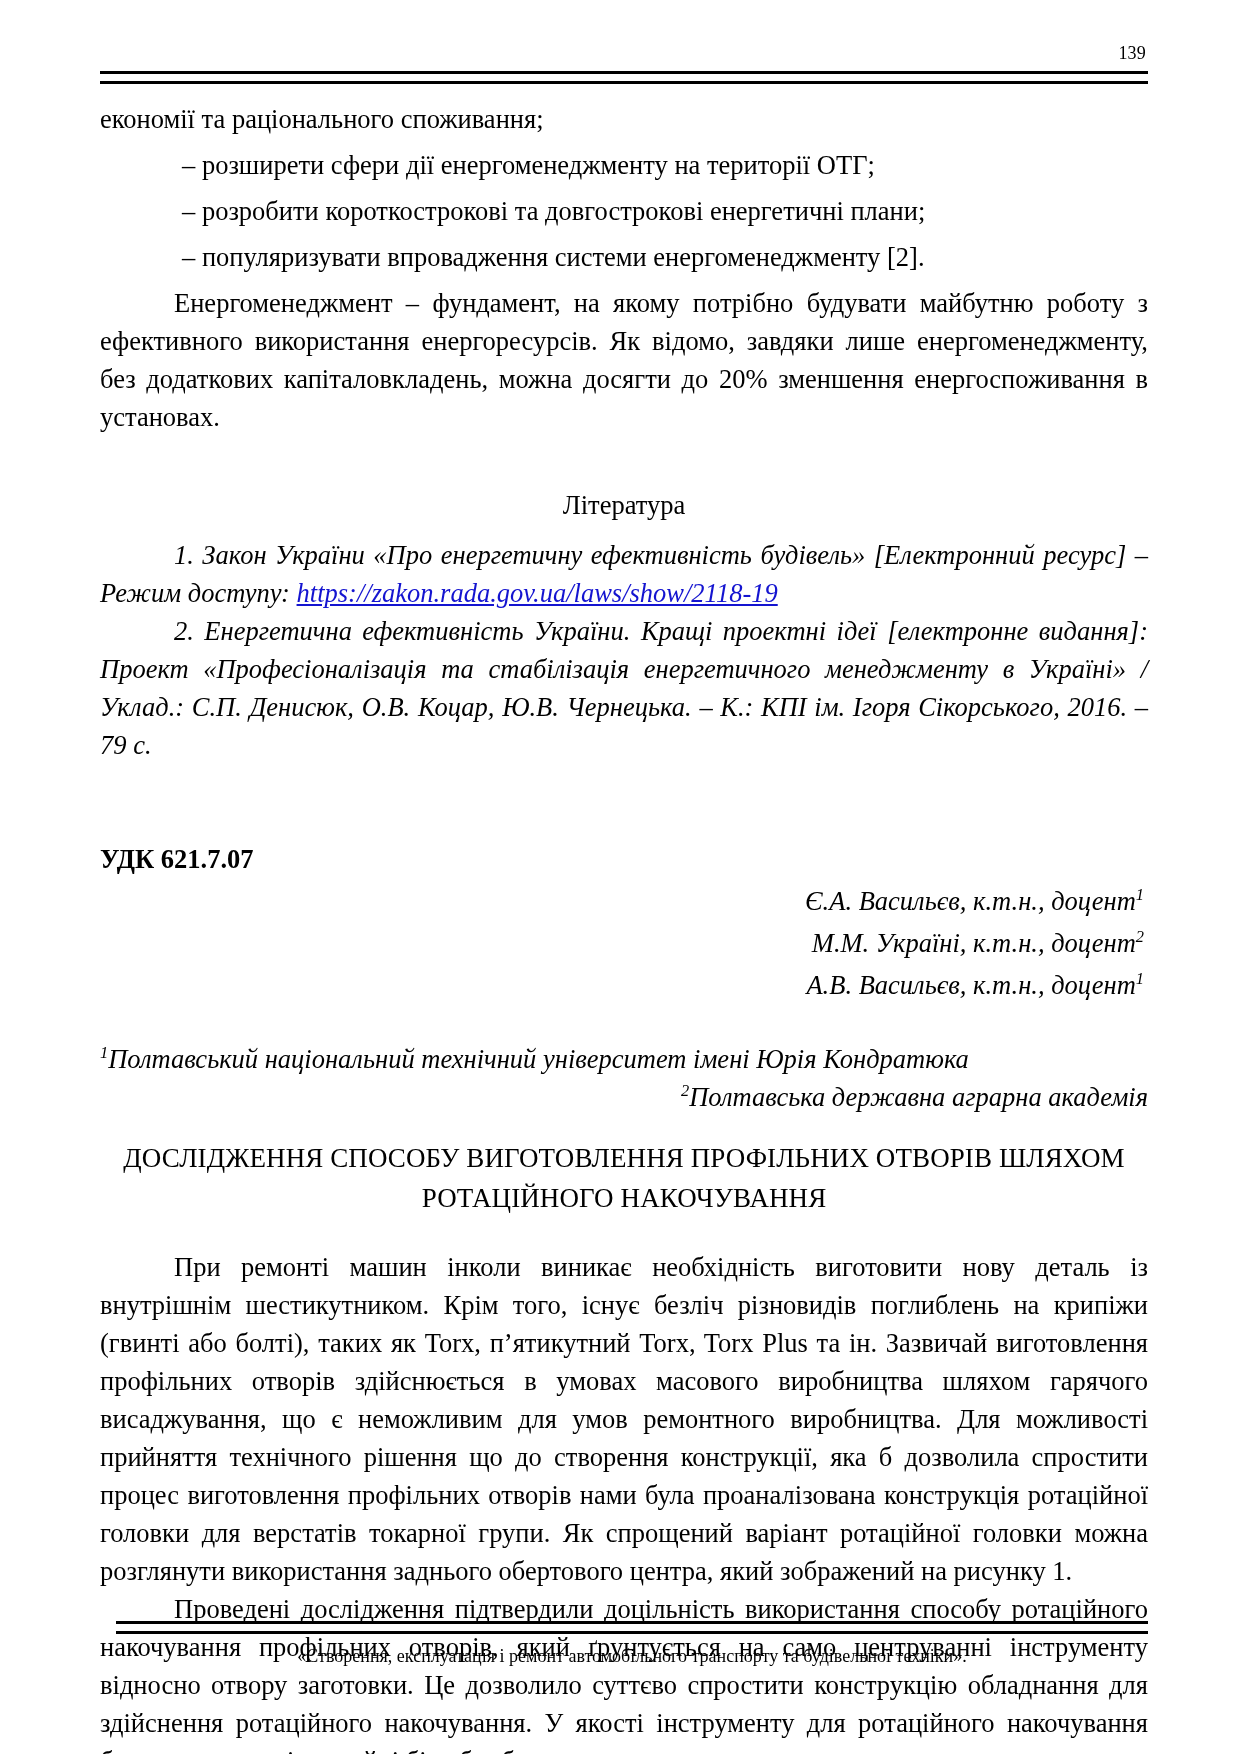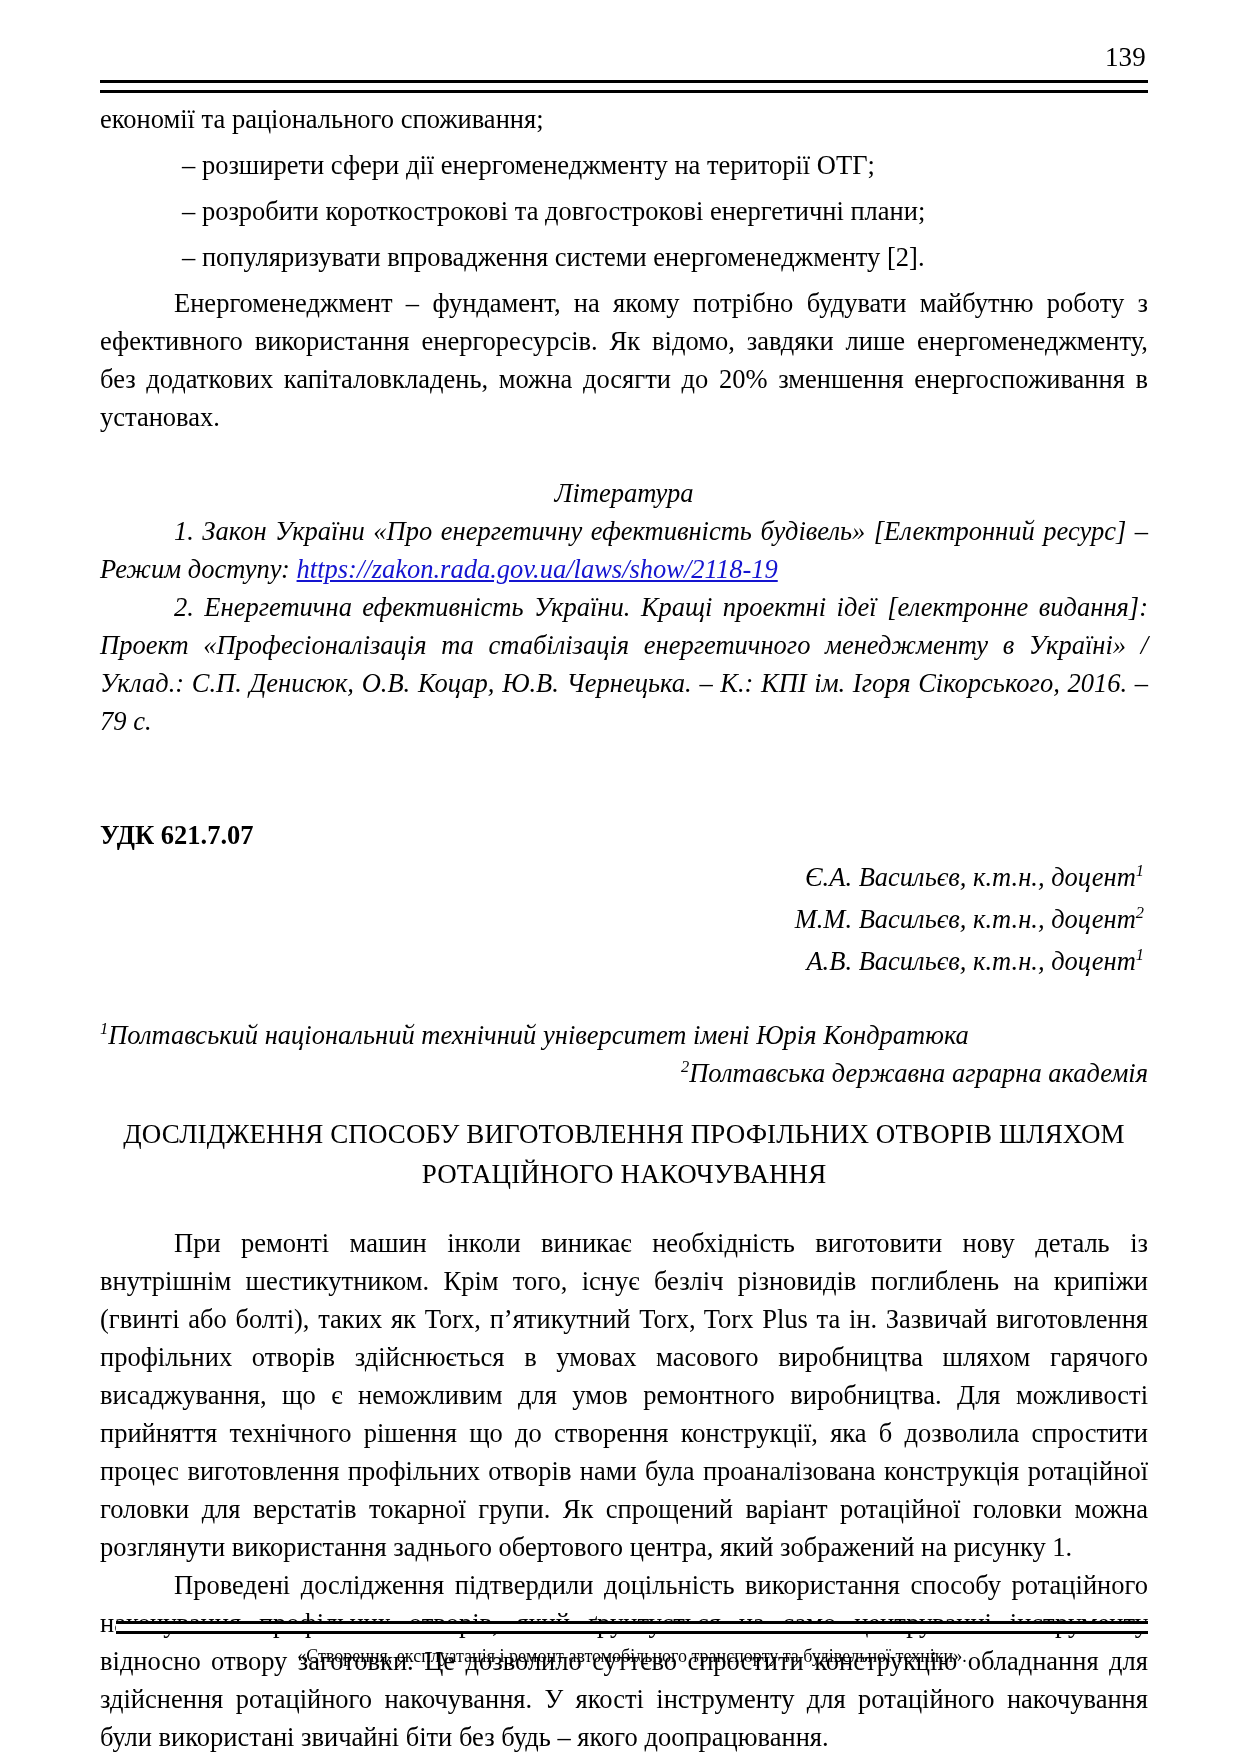--- a/index.html
+++ b/index.html
@@ -24,21 +24,21 @@
 
   
   .header-zone {
     position: absolute;
     left: 100px;
     right: 92px;
     top: 44px;
   }
   .page-number {
     text-align: right;
-    font-size: 27px;
+    font-size: 18px;
     line-height: 1.0;
     letter-spacing: .2px;
     padding-right: 2px;
   }
   .rule-double {
     margin-top: 9px;
     height: 7px;
     border-top: 3px solid #000;
     border-bottom: 3px solid #000;
     background: #ffffff;
@@ -61,25 +61,24 @@
   }
   p.body.indent { text-indent: 74px; }
   p.dash {
     margin: 8px;
     font-size: 26.5px;
     line-height: 38px;
     text-indent: 74px;
     text-align: left;
   }
   .lit-heading {
-    margin: 0;
+    margin: 12px;
     font-size: 26.5px;
     line-height: 38px;
     text-align: center;
-    font-style: italic;
   }
   p.ref {
     margin: 0;
     font-size: 26.5px;
     line-height: 38px;
     font-style: italic;
     text-align: justify;
     text-indent: 74px;
   }
   a.url {
@@ -168,21 +167,21 @@
 
     <p class="ref"><span>1. Закон України «Про енергетичну ефективність будівель» [Електронний ресурс] – Режим доступу: </span><a class="url" href="#">https://zakon.rada.gov.ua/laws/show/2118-19</a></p>
 
     <p class="ref">2. Енергетична ефективність України. Кращі проектні ідеї [електронне видання]: Проект «Професіоналізація та стабілізація енергетичного менеджменту в Україні» / Уклад.: С.П. Денисюк, О.В. Коцар, Ю.В. Чернецька. – К.: КПІ ім. Ігоря Сікорського, 2016. – 79 с.</p>
 
     <div class="spacer-big"></div>
 
     <p class="udk">УДК 621.7.07</p>
 
     <p class="authors"><span>Є.А. Васильєв, к.т.н., доцент</span><sup>1</sup></p>
-    <p class="authors"><span>М.М. Васильєв, к.т.н., доцент</span><sup>2</sup></p>
+    <p class="authors"><span>М.М. Україні, к.т.н., доцент</span><sup>2</sup></p>
     <p class="authors"><span>А.В. Васильєв, к.т.н., доцент</span><sup>1</sup></p>
 
     <p class="affil a1"><sup>1</sup><span>Полтавський національний технічний університет імені Юрія Кондратюка</span></p>
     <p class="affil"><sup>2</sup><span>Полтавська державна аграрна академія</span></p>
 
     <h1 class="title">ДОСЛІДЖЕННЯ СПОСОБУ ВИГОТОВЛЕННЯ ПРОФІЛЬНИХ ОТВОРІВ ШЛЯХОМ РОТАЦІЙНОГО НАКОЧУВАННЯ</h1>
 
     <div class="title-gap"></div>
 
     <p class="body indent">При ремонті машин інколи виникає необхідність виготовити нову деталь із внутрішнім шестикутником. Крім того, існує безліч різновидів поглиблень на крипіжи (гвинті або болті), таких як Torx, п’ятикутний Torx, Torx Plus та ін. Зазвичай виготовлення профільних отворів здійснюється в умовах масового виробництва шляхом гарячого висаджування, що є неможливим для умов ремонтного виробництва. Для можливості прийняття технічного рішення що до створення конструкції, яка б дозволила спростити процес виготовлення профільних отворів нами була проаналізована конструкція ротаційної головки для верстатів токарної групи. Як спрощений варіант ротаційної головки можна розглянути використання заднього обертового центра, який зображений на рисунку 1.</p>

